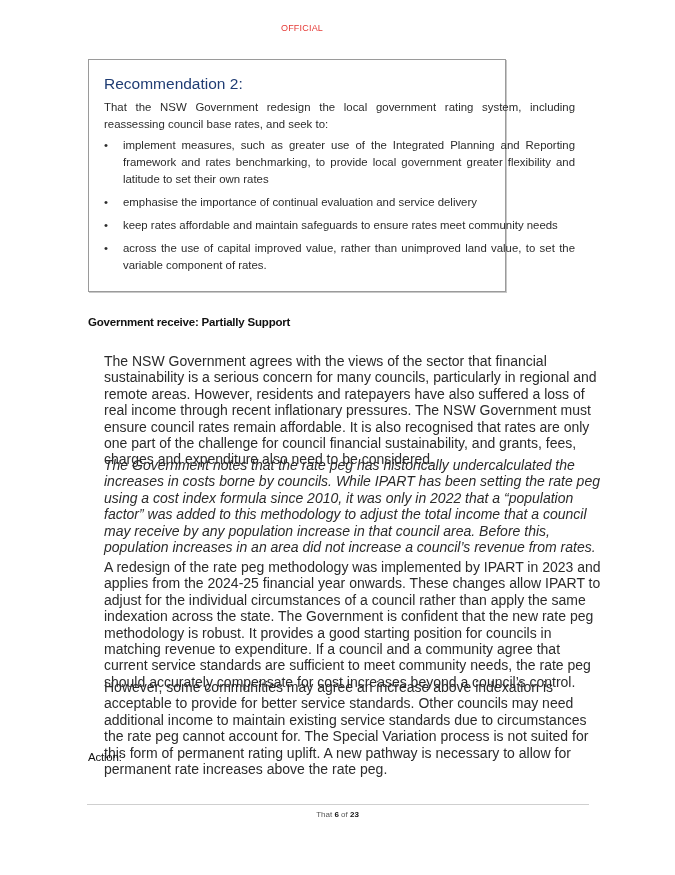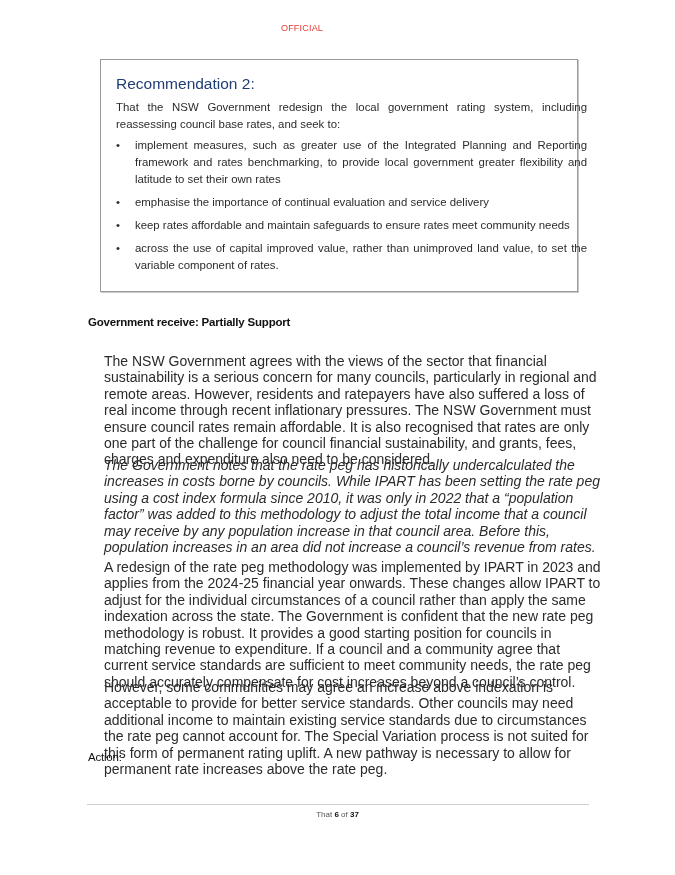--- a/index.html
+++ b/index.html
@@ -1,20 +1,20 @@
 <!DOCTYPE html>
 <html><head>
 <meta charset="utf-8">
 <style>
   html, body { margin: 0; padding: 0; background: #ffffff; }
   body { width: 675px; height: 875px; position: relative; overflow: hidden;
          font-family: "Liberation Sans", sans-serif; color: #2b2b2b; }
   .official { position: absolute; top: 23px; left: 0; width: 604px; text-align: center;
               font-size: 9px; color: #e53935; letter-spacing: 0.2px; }
-  .rec-box { position: absolute; left: 100px; top: 59px; width: 478px; height: 233px;
+  .rec-box { position: absolute; left: 88px; top: 59px; width: 418px; height: 233px;
              border: 1px solid #9a9a9a; box-shadow: 1px 1px 0 #c8c8c8; box-sizing: border-box; }
   .rec-title { position: absolute; left: 15px; top: 15px; font-size: 15.5px; color: #1f3c73; }
   .rec-intro { position: absolute; left: 15px; top: 39px; width: 471px; font-size: 11.4px;
                line-height: 17px; text-align: justify; text-align-last: left; }
   .rec-list { position: absolute; left: 15px; top: 77px; width: 471px; margin: 0; padding: 0; list-style: none; }
   .rec-list li { position: relative; padding-left: 19px; font-size: 11.4px; line-height: 17px;
                  margin-bottom: 6px; text-align: justify; text-align-last: left; }
   .rec-list li .bullet { position: absolute; left: 0; top: 0; }
   .resp-heading { position: absolute; left: 88px; top: 316px; font-size: 11.5px; font-weight: bold; color: #111; letter-spacing: -0.2px; }
   .body-text { position: absolute; left: 88px; width: 500px; font-size: 14px; line-height: 16.4px; margin: 16px; }
@@ -58,13 +58,13 @@
 <div class="resp-heading">Government receive: Partially Support</div>
 
 <p class="body-text p1">The NSW Government agrees with the views of the sector that financial sustainability is a serious concern for many councils, particularly in regional and remote areas. However, residents and ratepayers have also suffered a loss of real income through recent inflationary pressures. The NSW Government must ensure council rates remain affordable. It is also recognised that rates are only one part of the challenge for council financial sustainability, and grants, fees, charges and expenditure also need to be considered.</p>
 <p class="body-text p2">The Government notes that the rate peg has historically undercalculated the increases in costs borne by councils. While IPART has been setting the rate peg using a cost index formula since 2010, it was only in 2022 that a “population factor” was added to this methodology to adjust the total income that a council may receive by any population increase in that council area. Before this, population increases in an area did not increase a council’s revenue from rates.</p>
 <p class="body-text p3">A redesign of the rate peg methodology was implemented by IPART in 2023 and applies from the 2024-25 financial year onwards. These changes allow IPART to adjust for the individual circumstances of a council rather than apply the same indexation across the state. The Government is confident that the new rate peg methodology is robust. It provides a good starting position for councils in matching revenue to expenditure. If a council and a community agree that current service standards are sufficient to meet community needs, the rate peg should accurately compensate for cost increases beyond a council’s control.</p>
 <p class="body-text p4">However, some communities may agree an increase above indexation is acceptable to provide for better service standards. Other councils may need additional income to maintain existing service standards due to circumstances the rate peg cannot account for. The Special Variation process is not suited for this form of permanent rating uplift. A new pathway is necessary to allow for permanent rate increases above the rate peg.</p>
 
 <div class="action">Action:</div>
 
 <div class="footer-rule"></div>
-<div class="footer"><span>That </span><b>6</b><span> of </span><b>37</b></div>
+<div class="footer"><span>That </span><b>6</b><span> of </span><b>23</b></div>
 
 </body></html>

